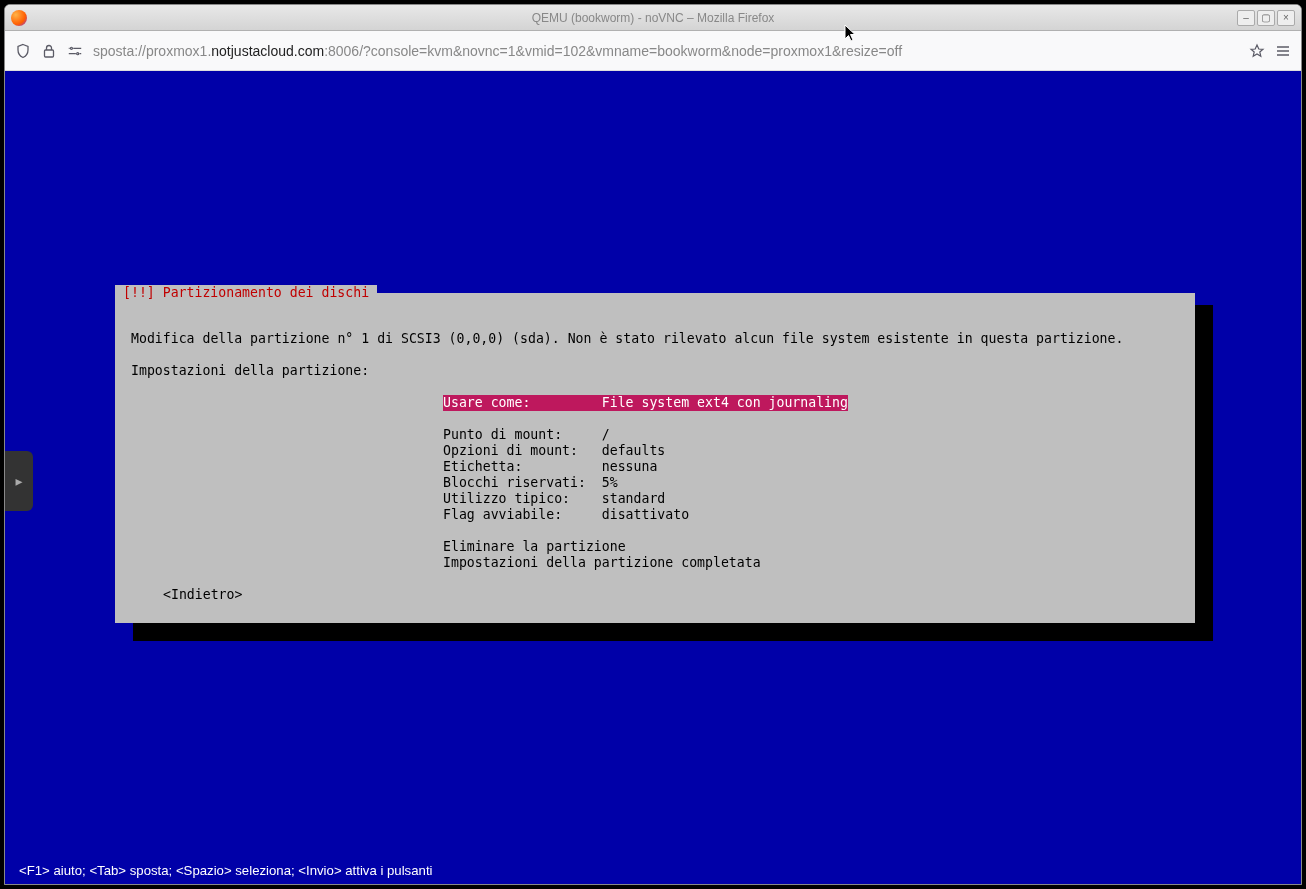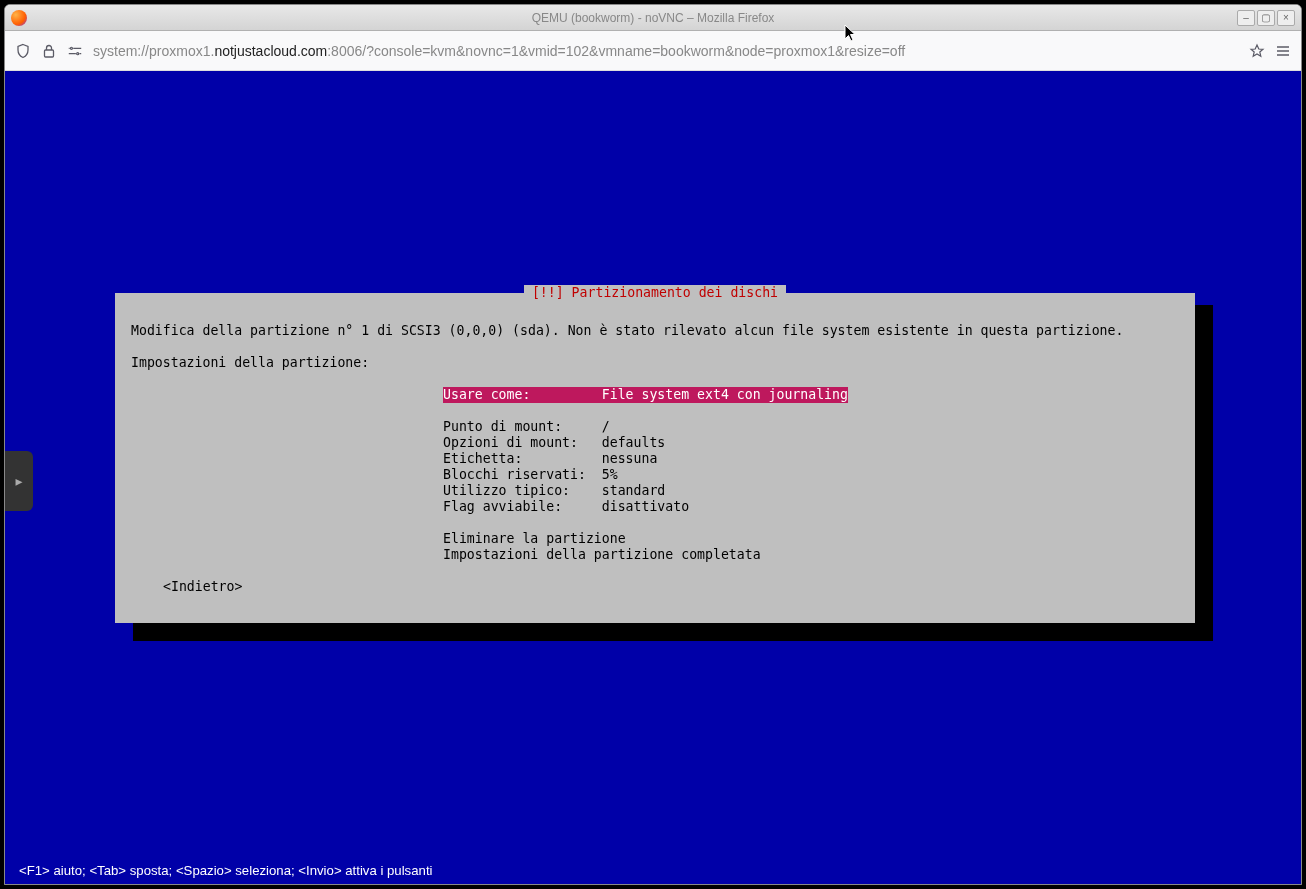--- a/index.html
+++ b/index.html
@@ -132,31 +132,30 @@
       font-size: 13.2px;
       line-height: 16px;
       color: #000;
       padding: 14px 16px 14px 16px;
     }
     .box-title-row {
       position: absolute;
       top: -8px;
       left: 0;
       right: 0;
-      text-align: center;
     }
     .box-title {
       display: inline-block;
       background: #bfbfbf;
       padding: 0 8px;
       color: #c00000;
       font-weight: normal;
     }
     .box-body {
-      margin-top: 16px;
+      margin-top: 24px;
     }
     .desc-line { margin-bottom: 0; }
     .settings-header { margin-top: 16px; margin-bottom: 16px; }
     .settings-block { margin-left: 312px; }
     .settings-row { white-space: pre; }
     .selected-row {
       background: #be185d;
       color: #fff;
       display: inline-block;
     }
@@ -211,21 +210,21 @@
       <svg width="18" height="16" viewBox="0 0 18 16" fill="none" stroke="currentColor" stroke-width="1.3">
           <circle cx="5" cy="5" r="1.2"></circle>
           <line x1="7" y1="5" x2="16" y2="5"></line>
           <circle cx="12" cy="11" r="1.2"></circle>
           <line x1="2" y1="11" x2="10" y2="11"></line>
           <line x1="14" y1="11" x2="16" y2="11"></line>
           <line x1="2" y1="5" x2="3" y2="5"></line>
         </svg>
     </div>
     <div class="url-text">
-      <span>system://</span><span>proxmox1.</span><span class="dark">notjustacloud.com</span><span>:8006/?console=kvm&amp;novnc=1&amp;vmid=102&amp;vmname=bookworm&amp;node=proxmox1&amp;resize=off</span>
+      <span>sposta://</span><span>proxmox1.</span><span class="dark">notjustacloud.com</span><span>:8006/?console=kvm&amp;novnc=1&amp;vmid=102&amp;vmname=bookworm&amp;node=proxmox1&amp;resize=off</span>
     </div>
     <div class="addr-icon">
       <svg width="16" height="16" viewBox="0 0 16 16" fill="none" stroke="currentColor" stroke-width="1.2">
           <path d="M8 2 L9.8 6 L14 6.3 L10.8 9 L11.8 13.2 L8 11 L4.2 13.2 L5.2 9 L2 6.3 L6.2 6 Z"></path>
         </svg>
     </div>
     <div class="addr-icon">
       <svg width="16" height="16" viewBox="0 0 16 16" fill="none" stroke="currentColor" stroke-width="1.5">
           <line x1="2" y1="4" x2="14" y2="4"></line>
           <line x1="2" y1="8" x2="14" y2="8"></line>

